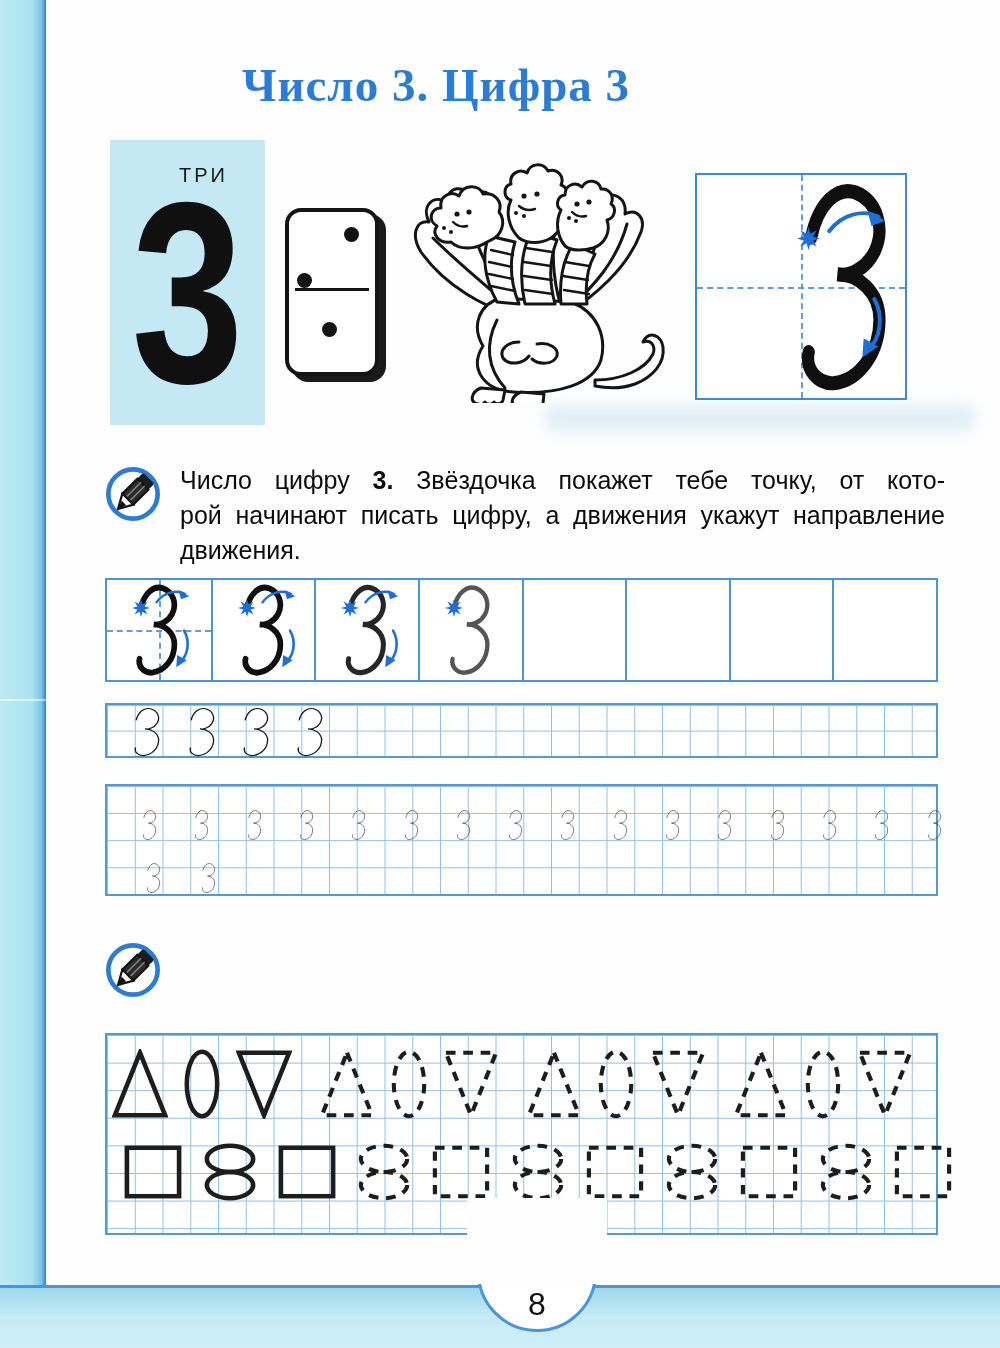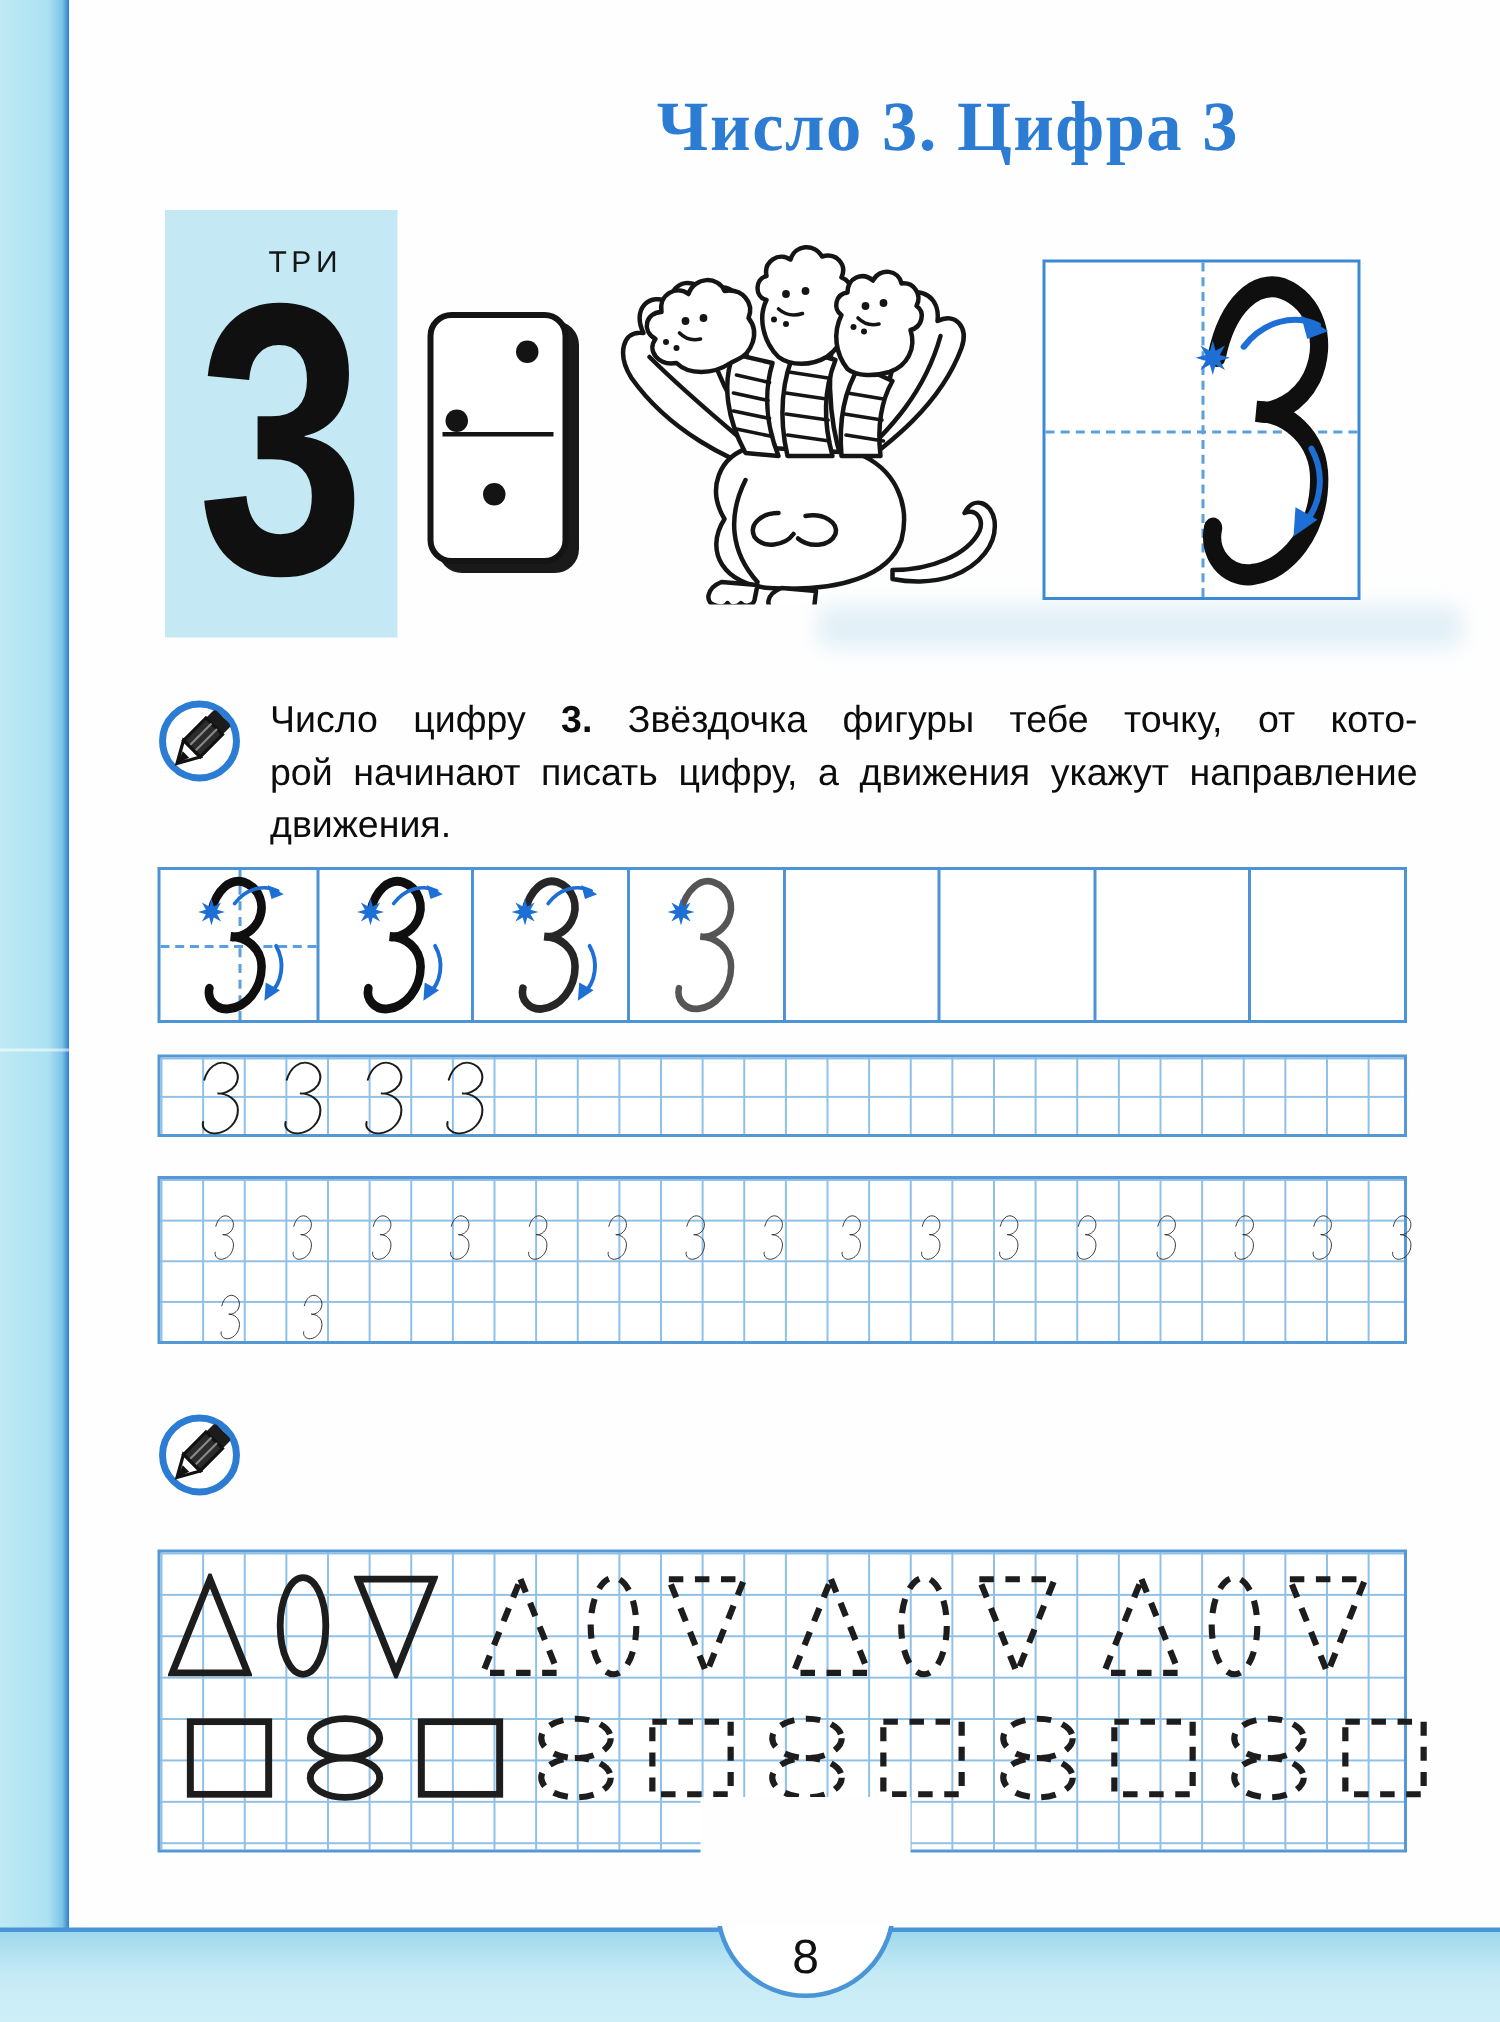--- a/index.html
+++ b/index.html
@@ -14,21 +14,21 @@
     border-top:3px solid #4a94d8;
     background:linear-gradient(to bottom,#9fd8ec 0%,#c6ebf6 45%,#cfeff8 100%);}
   .notch{position:absolute;left:477px;top:1212px;width:120px;height:120px;border-radius:50%;
     background:#fff;border:3px solid #4a94d8;box-sizing:border-box;}
   .notch-cover{position:absolute;left:467px;top:1198px;width:140px;height:86px;background:#fefefe;}
   .page-num{position:absolute;left:477px;top:1286px;width:120px;text-align:center;
     font-size:32px;color:#111;}
   .ghost{position:absolute;left:545px;top:404px;width:430px;height:28px;
     background:rgba(198,226,240,.5);filter:blur(7px);border-radius:10px;}
   
-  .title{position:absolute;left:46px;top:58px;width:780px;margin:0;text-align:right;
+  .title{position:absolute;left:46px;top:58px;width:780px;margin:0;text-align:center;
     font-family:"Liberation Serif",serif;font-weight:bold;font-size:47px;color:#2b7cd2;letter-spacing:1px;}
   
   .num-card{position:absolute;left:110px;top:140px;width:155px;height:285px;background:#c4e9f4;}
   .num-word{position:absolute;top:24px;width:100%;text-align:center;font-size:20px;letter-spacing:3px;color:#161616;padding-left:16px;}
   .num-digit{position:absolute;top:30px;width:100%;text-align:center;font-size:258px;line-height:245px;
     font-weight:bold;color:#101010;transform:scaleX(.78);}
   
   .domino{position:absolute;left:285px;top:208px;width:86px;height:160px;background:#fff;
     border:4px solid #141414;border-radius:16px;box-shadow:7px 6px 0 0 #1a1a1a;}
   .domino .bar{position:absolute;left:6px;right:6px;top:76px;height:3px;background:#141414;}
@@ -167,21 +167,21 @@
         <rect x="14.6" y="4.6" width="10.8" height="6.6" rx="1.6" fill="#1c1c1c"></rect>
         <rect x="14.6" y="10.4" width="10.8" height="14.6" fill="#2b2b2b" stroke="#111" stroke-width="1.4"></rect>
         <line x1="18.2" y1="10.4" x2="18.2" y2="25" stroke="#888" stroke-width="1"></line>
         <line x1="21.8" y1="10.4" x2="21.8" y2="25" stroke="#888" stroke-width="1"></line>
         <path d="M14.6 25 L25.4 25 L20 34.6 Z" fill="#fff" stroke="#111" stroke-width="1.5"></path>
         <path d="M17.9 28.8 L22.1 28.8 L20 34.6 Z" fill="#111"></path>
       </g>
     </svg>
   </div>
   <div class="task-text" style="top:463px;">
-    <div class="jline"><span>Число цифру </span><b>3.</b><span> Звёздочка фигуры тебе точку, от кото-</span></div>
+    <div class="jline"><span>Число цифру </span><b>3.</b><span> Звёздочка покажет тебе точку, от кото-</span></div>
     <div class="jline">рой начинают писать цифру, а движения укажут направление</div>
     <div>движения.</div>
   </div>
 
   <div class="practice-row" id="practice-row">
       <div class="pcell">
         <div class="dash-v"></div>
         <div class="dash-h"></div>
         <svg width="60" height="94" viewBox="0 0 100 150" preserveAspectRatio="none" class="abs" style="left: 17px; top: 3px;">
           <path d="M28 40 C34 15 50 4 64 8 C82 14 89 33 80 50 C73 62 59 68 50 66 C66 66 84 78 84 98 C84 122 67 141 47 143 C33 144 23 133 26 121" fill="none" stroke="#0f0f0f" stroke-width="9.5" stroke-linecap="round"></path>

